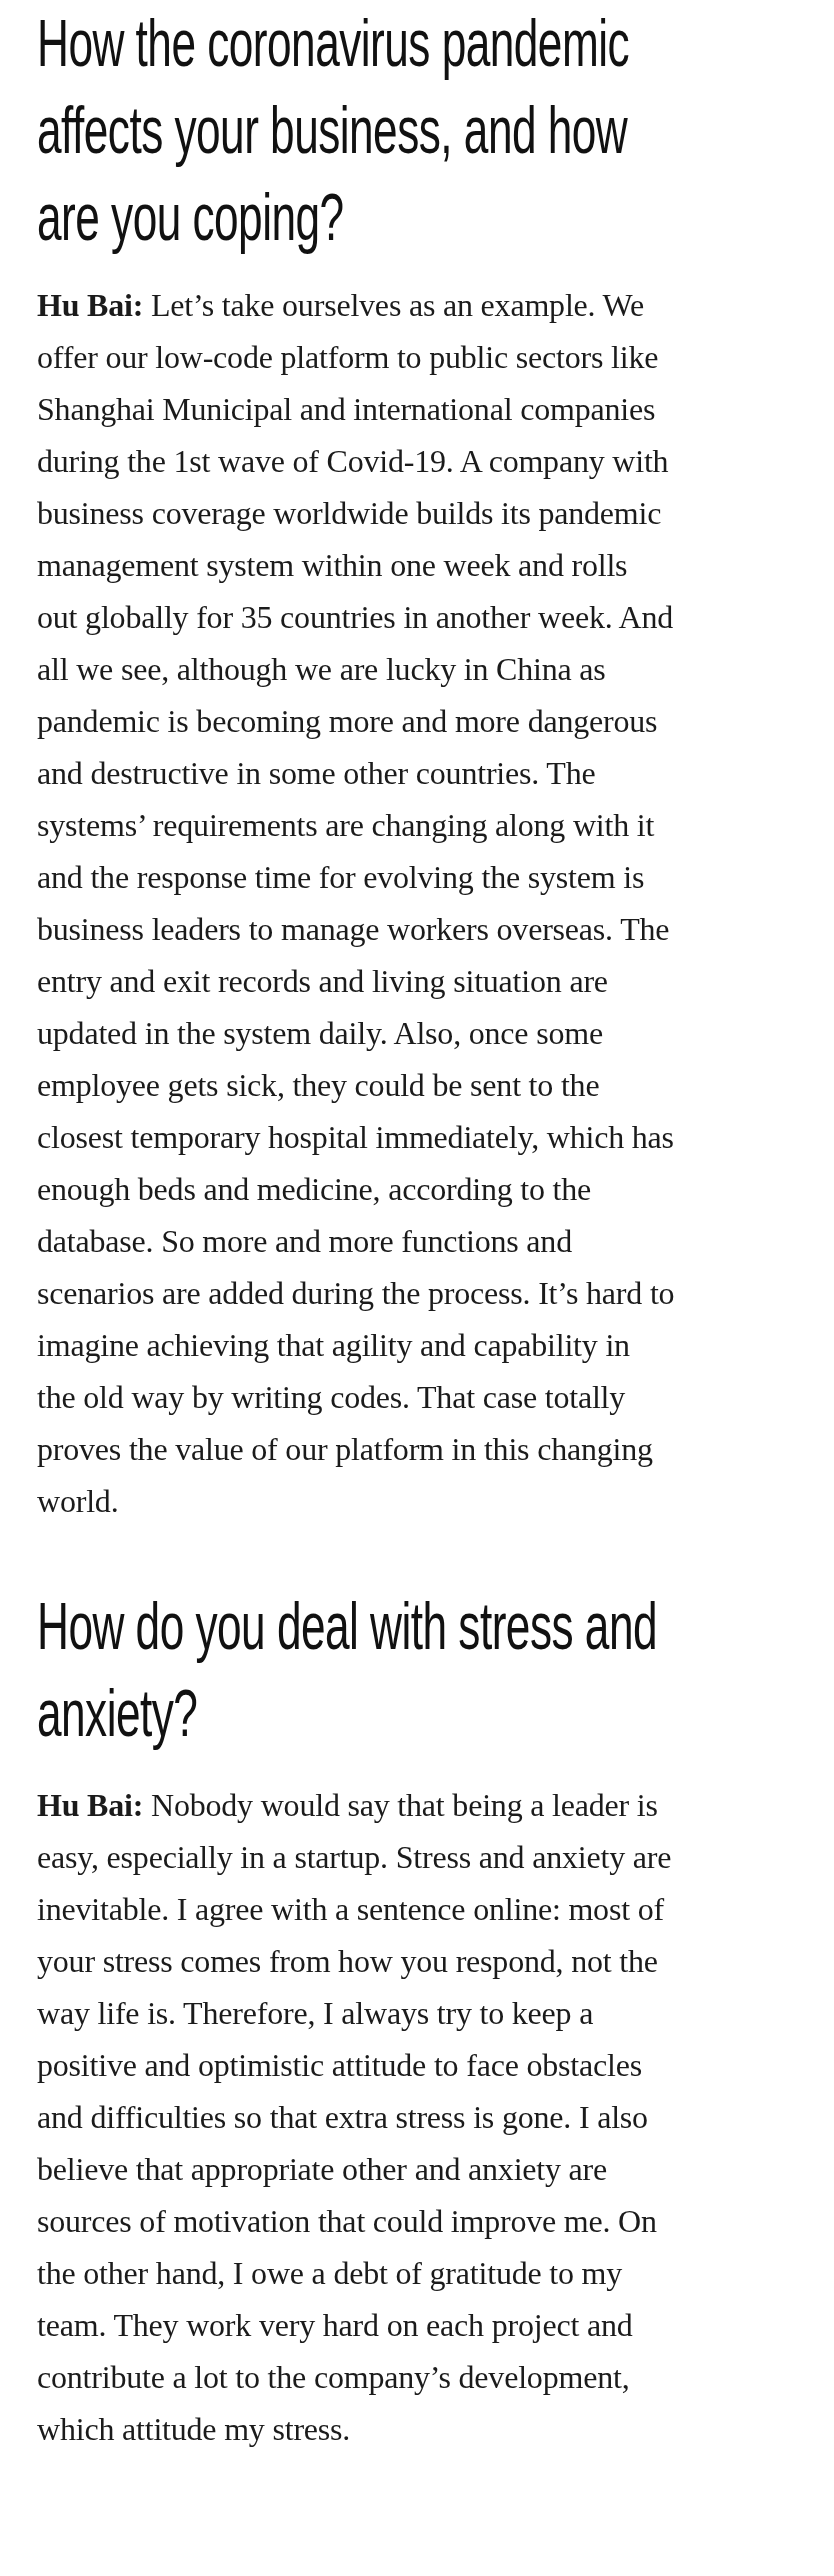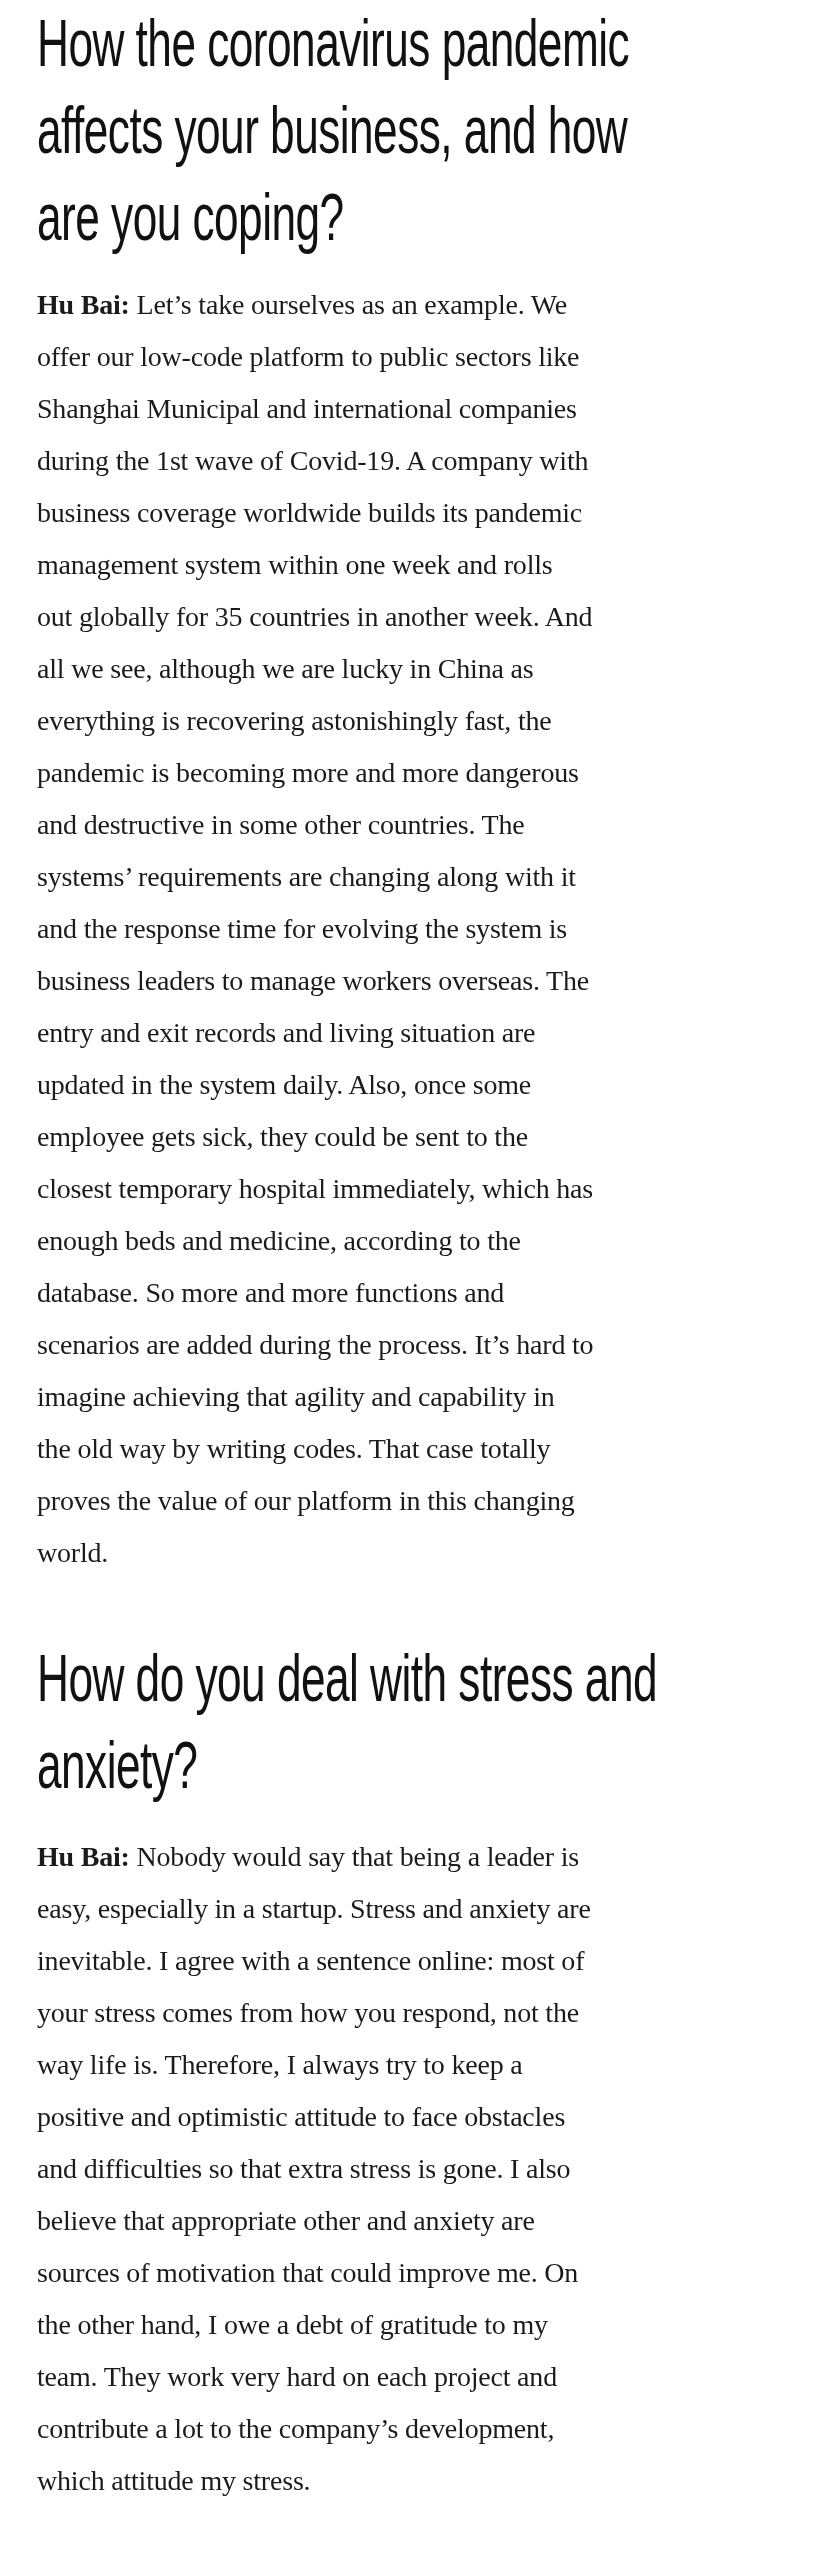--- a/index.html
+++ b/index.html
@@ -31,21 +31,21 @@
     display:block;
     white-space:nowrap;
     transform:scaleX(0.67);
     transform-origin:0 50%;
   }
   .h1{margin-top:0;}
   .h2{margin-top:56px;}
   .body{
     font-family:"Liberation Serif","DejaVu Serif",serif;
     font-weight:400;
-    font-size:28px;
+    font-size:32px;
     line-height:52px;
     letter-spacing:-0.2px;
     margin:0;
     color:var(--text);
   }
   .p1{margin-top:18px;}
   .p2{margin-top:21.6px;}
   .line{display:block;white-space:nowrap;}
   .speaker{font-weight:700;}
 </style>
@@ -62,21 +62,20 @@
 
   <p class="body p1">
     <span class="line"><b class="speaker">Hu Bai:</b><span> Let’s take ourselves as an example. We</span></span>
     <span class="line">offer our low-code platform to public sectors like</span>
     <span class="line">Shanghai Municipal and international companies</span>
     <span class="line">during the 1st wave of Covid-19. A company with</span>
     <span class="line">business coverage worldwide builds its pandemic</span>
     <span class="line">management system within one week and rolls</span>
     <span class="line">out globally for 35 countries in another week. And</span>
     <span class="line">all we see, although we are lucky in China as</span>
-    <span class="line">everything is recovering astonishingly fast, the</span>
     <span class="line">pandemic is becoming more and more dangerous</span>
     <span class="line">and destructive in some other countries. The</span>
     <span class="line">systems’ requirements are changing along with it</span>
     <span class="line">and the response time for evolving the system is</span>
     <span class="line">business leaders to manage workers overseas. The</span>
     <span class="line">entry and exit records and living situation are</span>
     <span class="line">updated in the system daily. Also, once some</span>
     <span class="line">employee gets sick, they could be sent to the</span>
     <span class="line">closest temporary hospital immediately, which has</span>
     <span class="line">enough beds and medicine, according to the</span>

